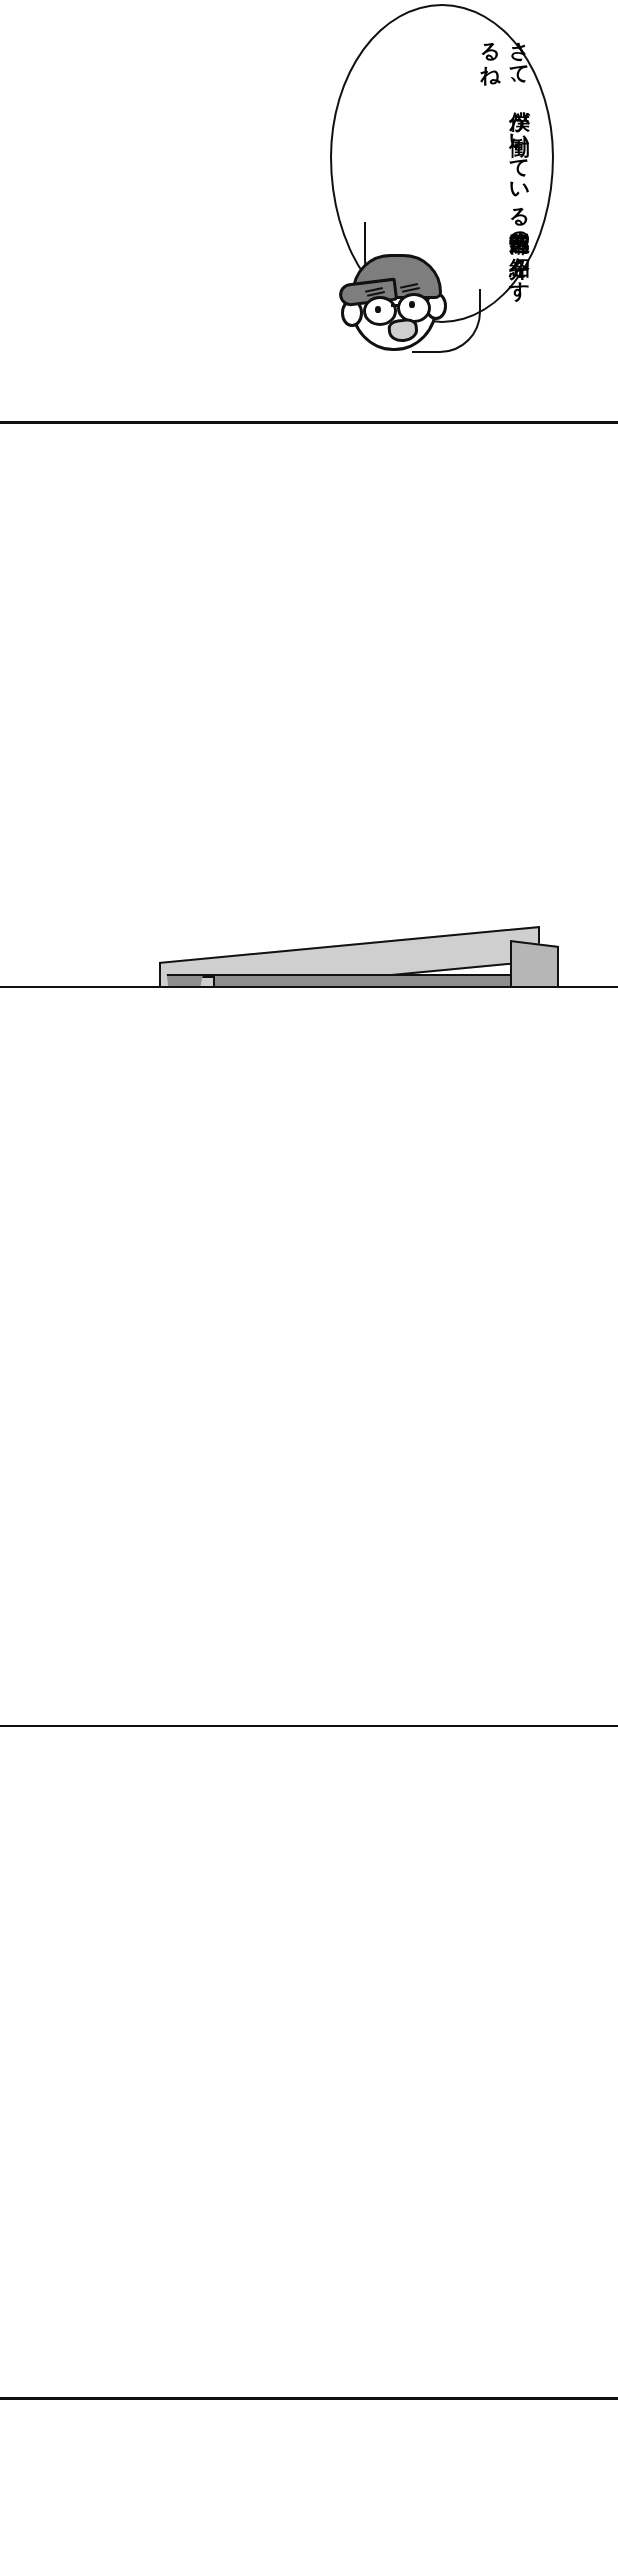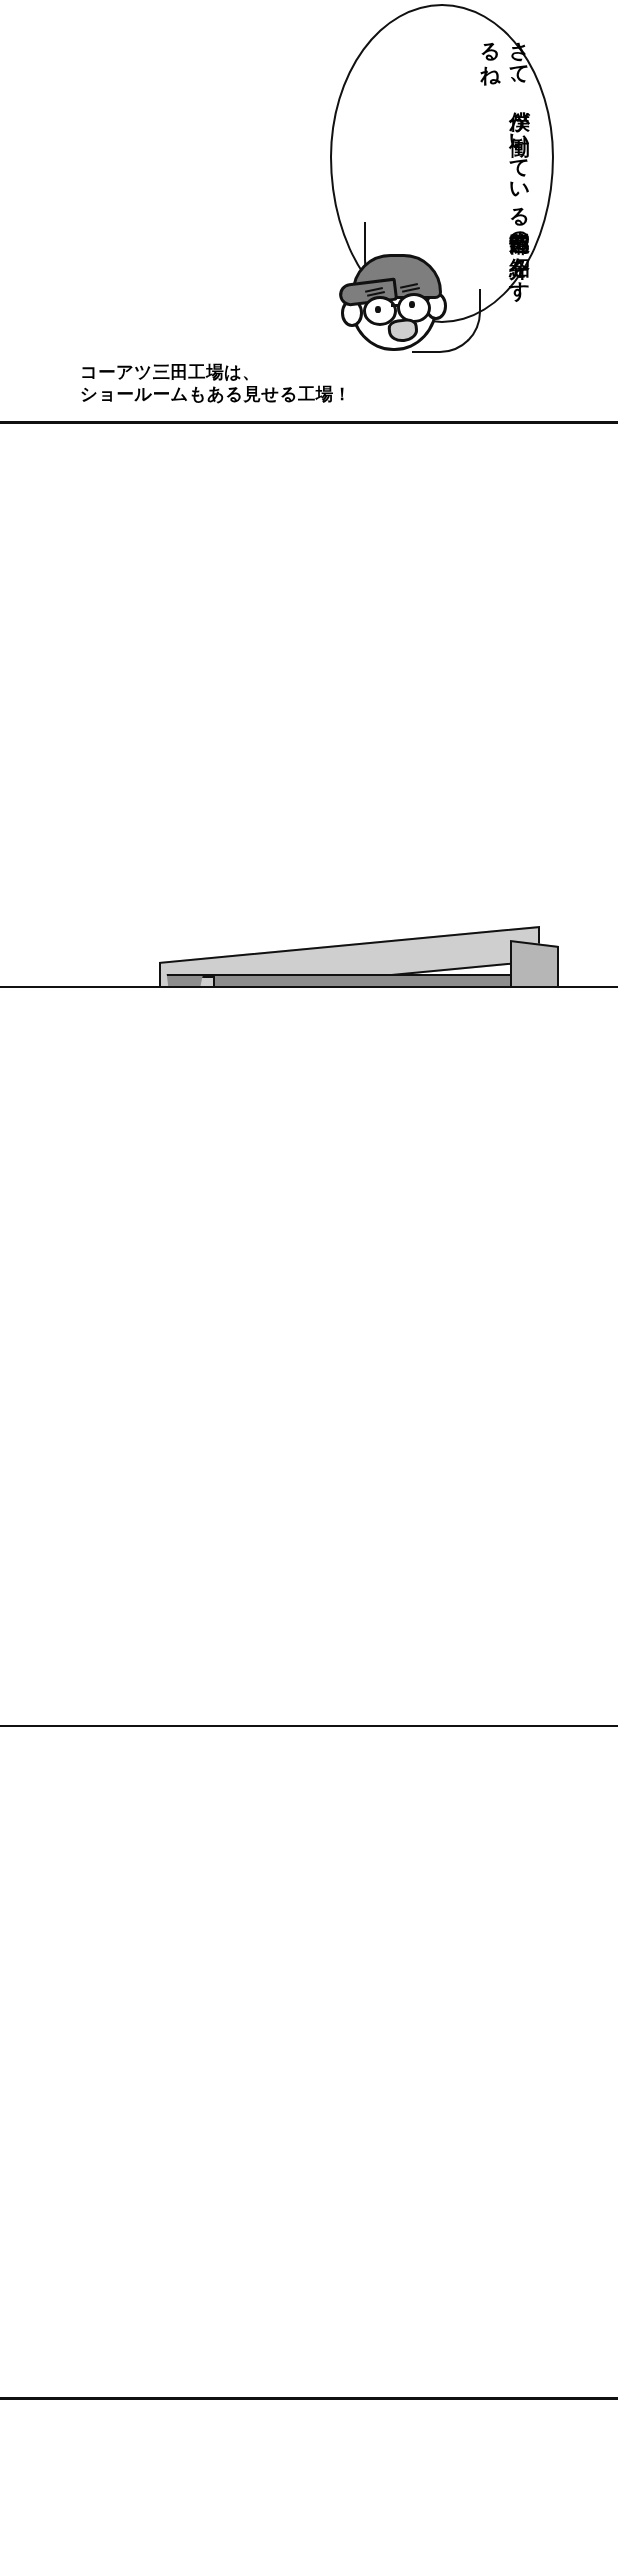--- a/index.html
+++ b/index.html
@@ -131,22 +131,20 @@
       <div class="brow b3"></div>
       <div class="brow b4"></div>
       <div class="glass l"></div>
       <div class="glass r"></div>
       <div class="bridge"></div>
       <div class="pupil l"></div>
       <div class="pupil r"></div>
       <div class="mouth"></div>
     </div>
 
-    <div class="intro-text">コーアツ三田工場は、
-ショールームもある見せる工場！</div>
   </section>
 
   <div class="rule" style="top:421px;"></div>
 
   <section class="panel" style="top:424px;height:562px;">
     <div class="art">
       <div class="cnc-body">
         <div class="cnc-top"></div>
         <div class="cnc-cab"></div>
         <div class="cnc-side"></div>

